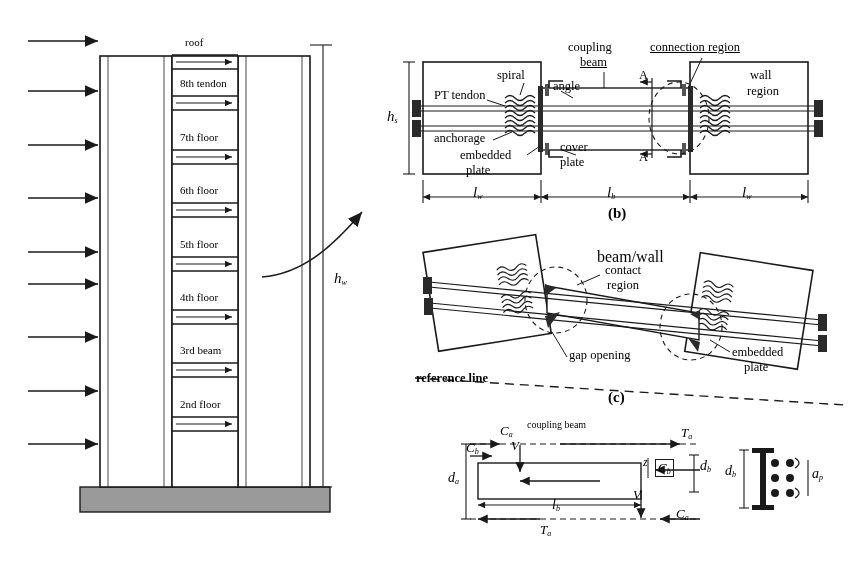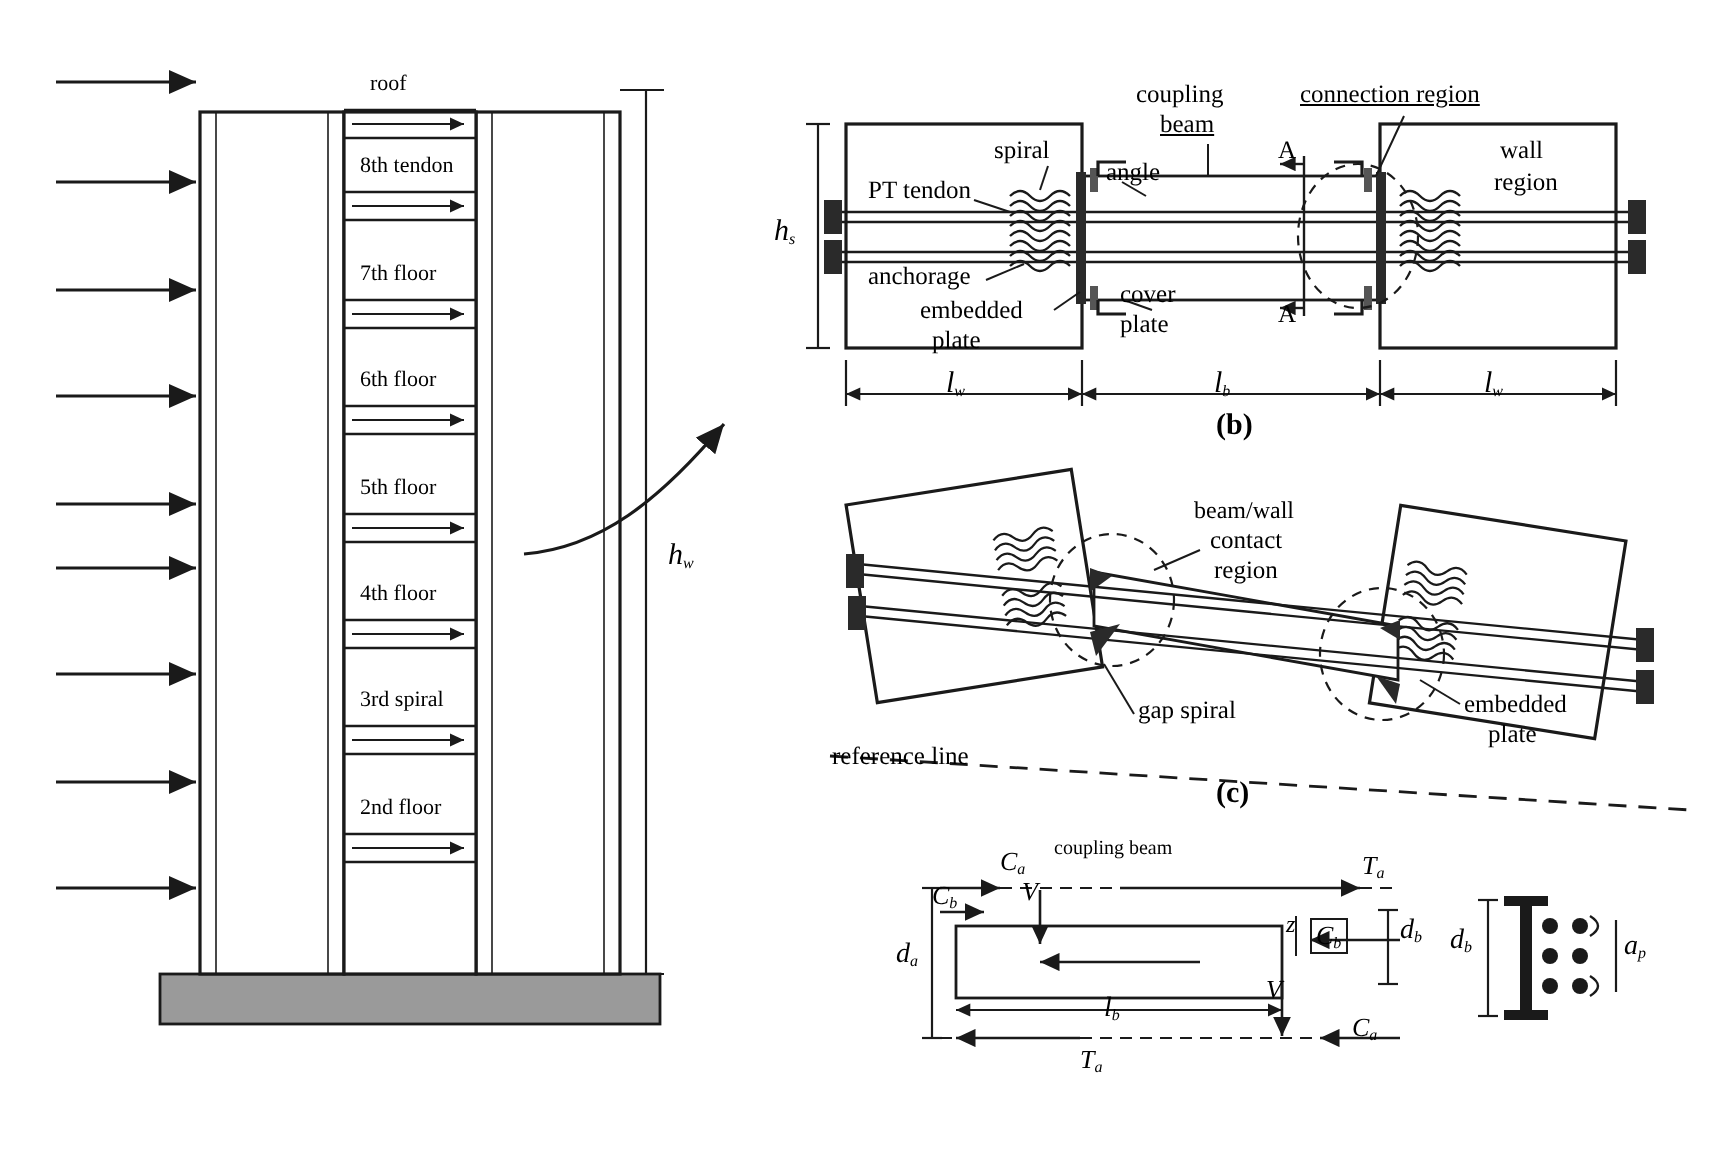--- a/index.html
+++ b/index.html
@@ -305,21 +305,21 @@
     </g>
   </g>
 </svg>
 
 <div class="lbl" style="left:185px;top:36px;font-size:11px;">roof</div>
 <div class="lbl" style="left:180px;top:77px;font-size:11px;">8th tendon</div>
 <div class="lbl" style="left:180px;top:131px;font-size:11px;">7th floor</div>
 <div class="lbl" style="left:180px;top:184px;font-size:11px;">6th floor</div>
 <div class="lbl" style="left:180px;top:238px;font-size:11px;">5th floor</div>
 <div class="lbl" style="left:180px;top:291px;font-size:11px;">4th floor</div>
-<div class="lbl" style="left:180px;top:344px;font-size:11px;">3rd spiral</div>
+<div class="lbl" style="left:180px;top:344px;font-size:11px;">3rd beam</div>
 <div class="lbl" style="left:180px;top:398px;font-size:11px;">2nd floor</div>
 
 <div class="lbl" style="left:334px;top:270px;font-size:15px;"><span class="it">h</span><span class="sub it">w</span></div>
 
 <div class="lbl" style="left:568px;top:40px;font-size:12.5px;">coupling</div>
 <div class="lbl" style="left:580px;top:55px;font-size:12.5px;text-decoration:underline;">beam</div>
 <div class="lbl" style="left:650px;top:40px;font-size:12.5px;text-decoration:underline;">connection region</div>
 <div class="lbl" style="left:497px;top:68px;font-size:12.5px;">spiral</div>
 <div class="lbl" style="left:750px;top:68px;font-size:12.5px;">wall</div>
 <div class="lbl" style="left:747px;top:84px;font-size:12.5px;">region</div>
@@ -333,27 +333,27 @@
 <div class="lbl" style="left:639px;top:68px;font-size:12.5px;">A</div>
 <div class="lbl" style="left:639px;top:150px;font-size:12.5px;">A</div>
 
 <div class="lbl" style="left:387px;top:108px;font-size:15px;"><span class="it">h</span><span class="sub it">s</span></div>
 <div class="lbl" style="left:473px;top:184px;font-size:15px;"><span class="it">l</span><span class="sub it">w</span></div>
 <div class="lbl" style="left:607px;top:184px;font-size:15px;"><span class="it">l</span><span class="sub it">b</span></div>
 <div class="lbl" style="left:742px;top:184px;font-size:15px;"><span class="it">l</span><span class="sub it">w</span></div>
 
 <div class="lbl cap" style="left:608px;top:205px;">(b)</div>
 
-<div class="lbl" style="left:597px;top:248px;font-size:12px;">beam/wall</div>
+<div class="lbl" style="left:597px;top:248px;font-size:16px;">beam/wall</div>
 <div class="lbl" style="left:605px;top:263px;font-size:12.5px;">contact</div>
 <div class="lbl" style="left:607px;top:278px;font-size:12.5px;">region</div>
-<div class="lbl" style="left:569px;top:348px;font-size:12.5px;">gap spiral</div>
+<div class="lbl" style="left:569px;top:348px;font-size:12.5px;">gap opening</div>
 <div class="lbl" style="left:732px;top:345px;font-size:12.5px;">embedded</div>
 <div class="lbl" style="left:744px;top:360px;font-size:12.5px;">plate</div>
-<div class="lbl" style="left:416px;top:371px;font-size:12.5px;">reference line</div>
+<div class="lbl" style="left:416px;top:371px;font-size:12.5px;font-weight:bold;">reference line</div>
 
 <div class="lbl cap" style="left:608px;top:389px;">(c)</div>
 
 <div class="lbl" style="left:500px;top:423px;font-size:13px;"><span class="it">C</span><span class="sub it">a</span></div>
 <div class="lbl" style="left:466px;top:440px;font-size:13px;"><span class="it">C</span><span class="sub it">b</span></div>
 <div class="lbl it" style="left:511px;top:438px;font-size:13px;">V</div>
 <div class="lbl" style="left:681px;top:425px;font-size:13px;"><span class="it">T</span><span class="sub it">a</span></div>
 <div class="lbl" style="left:655px;top:459px;font-size:13px;border:1px solid #1a1a1a;padding:0 2px;"><span class="it">C</span><span class="sub it">b</span></div>
 <div class="lbl it" style="left:633px;top:487px;font-size:13px;">V</div>
 <div class="lbl" style="left:676px;top:506px;font-size:13px;"><span class="it">C</span><span class="sub it">a</span></div>

